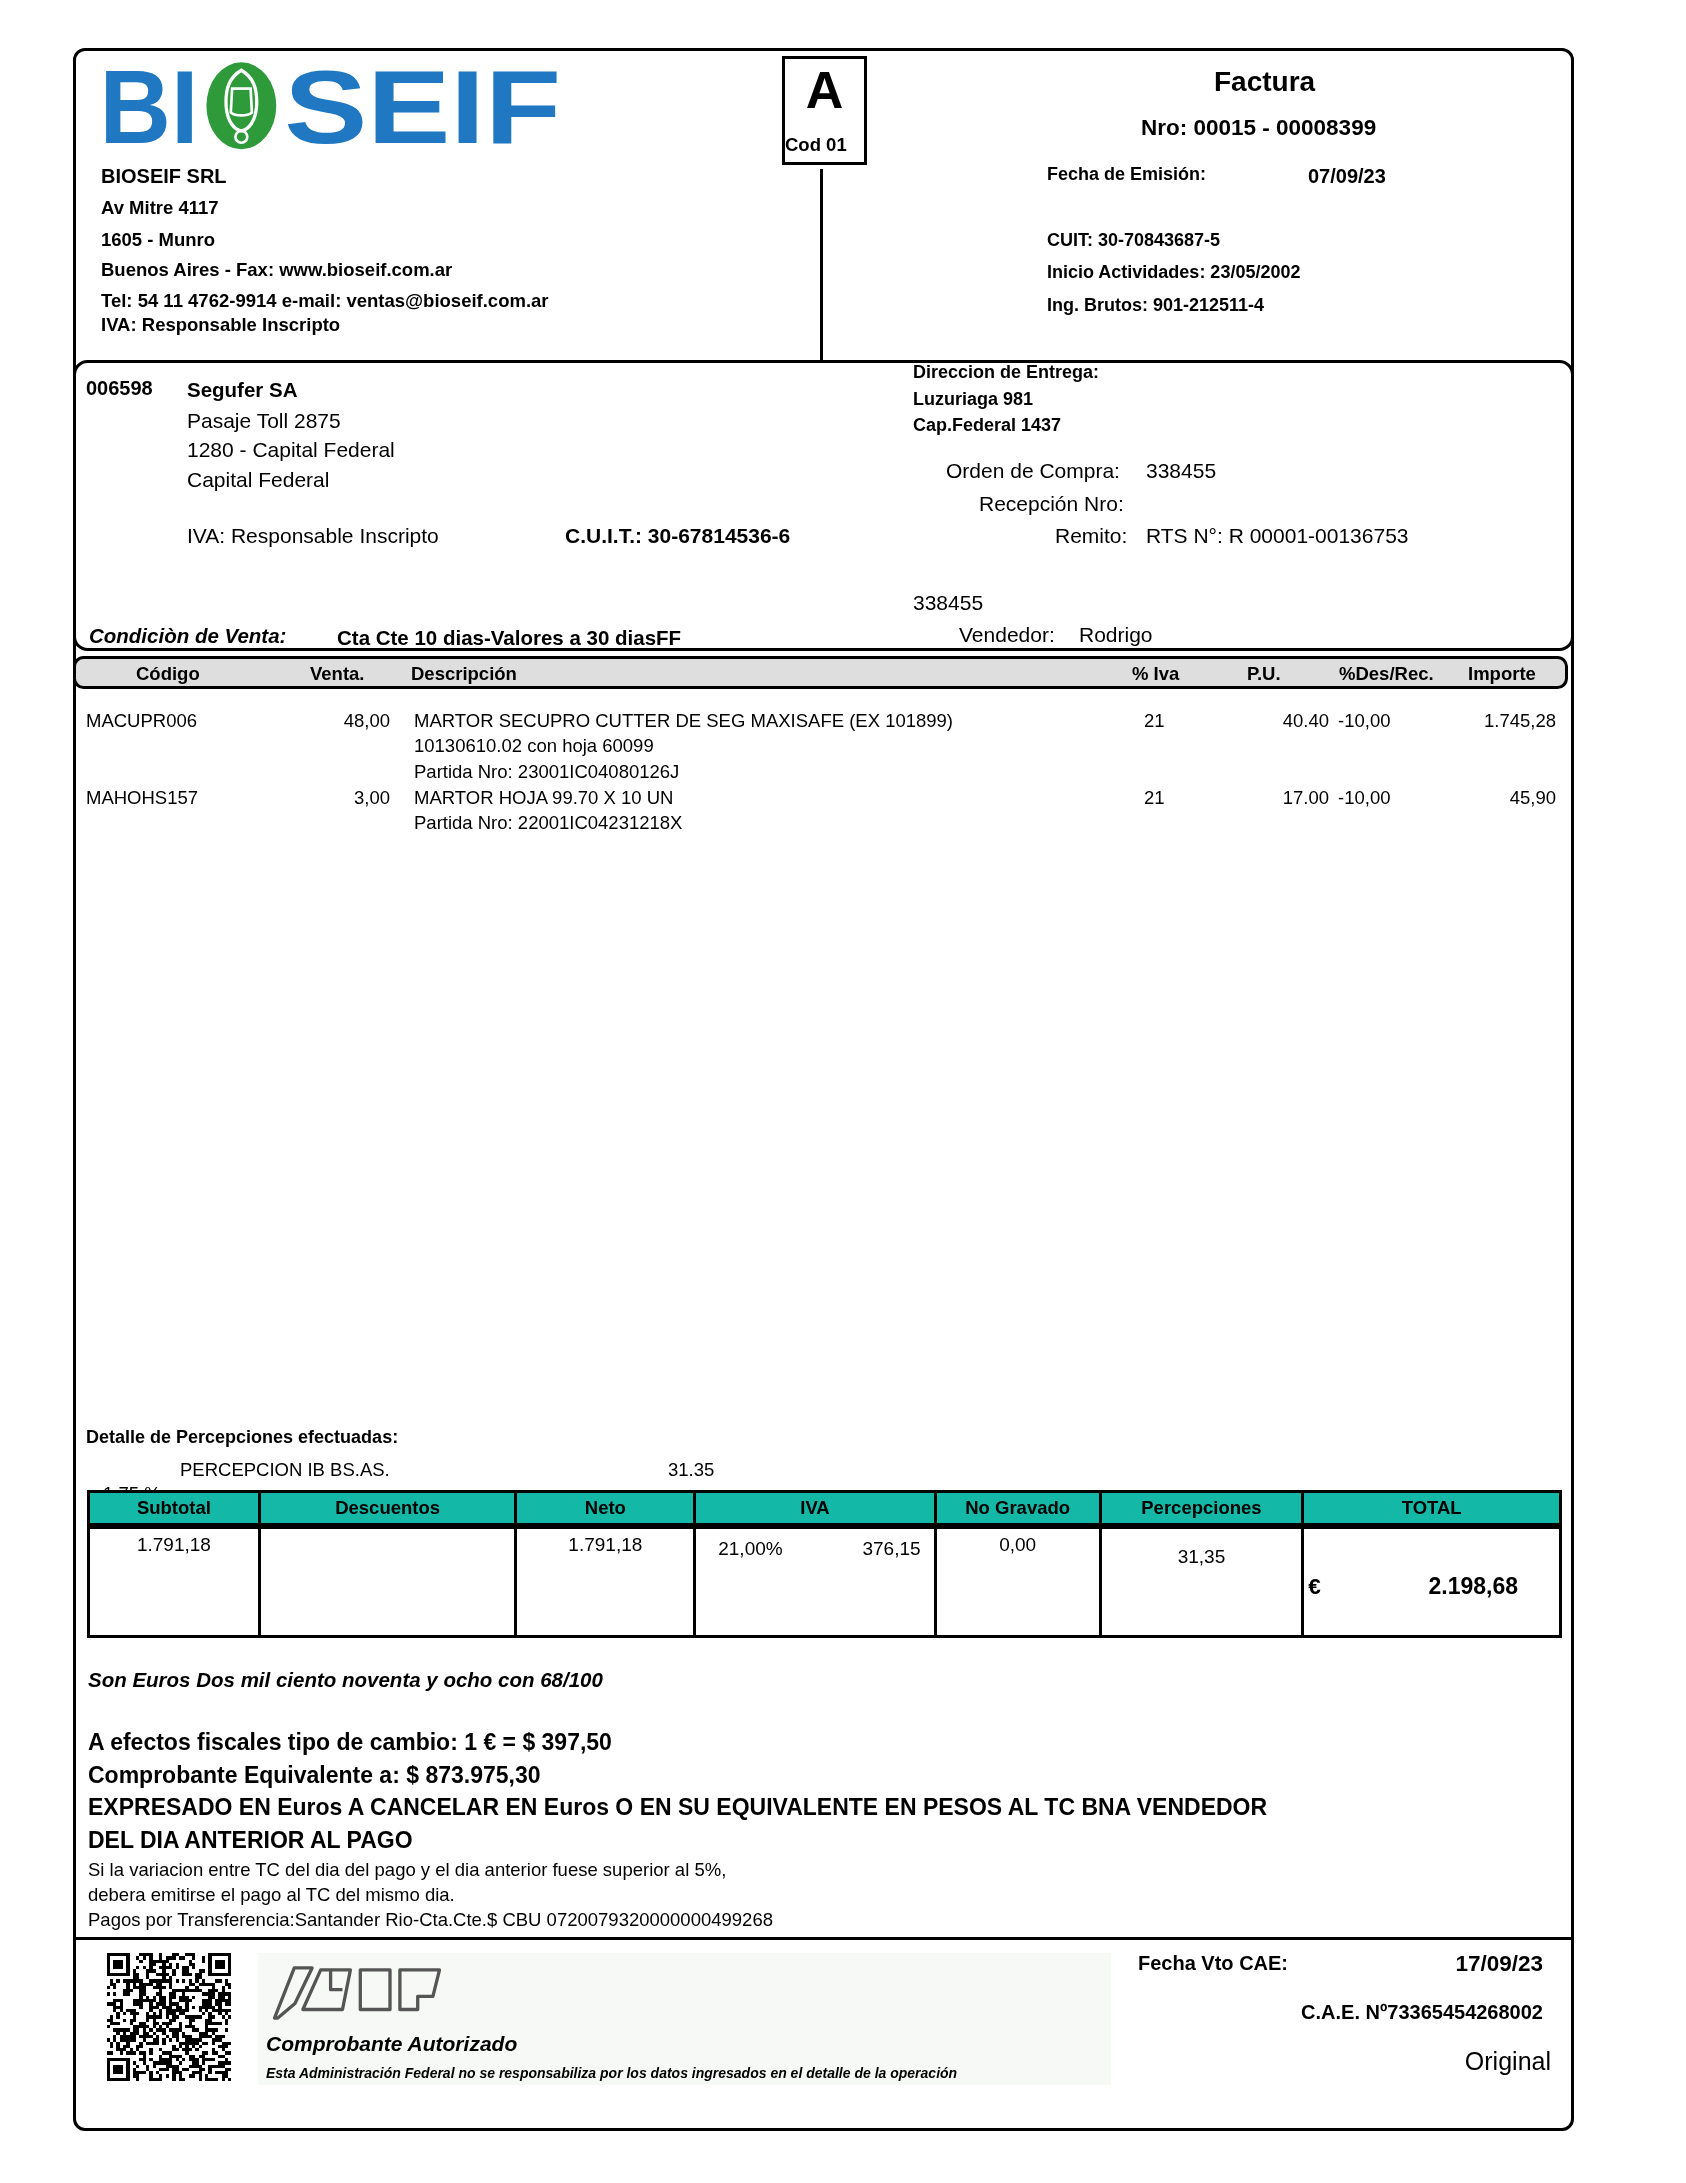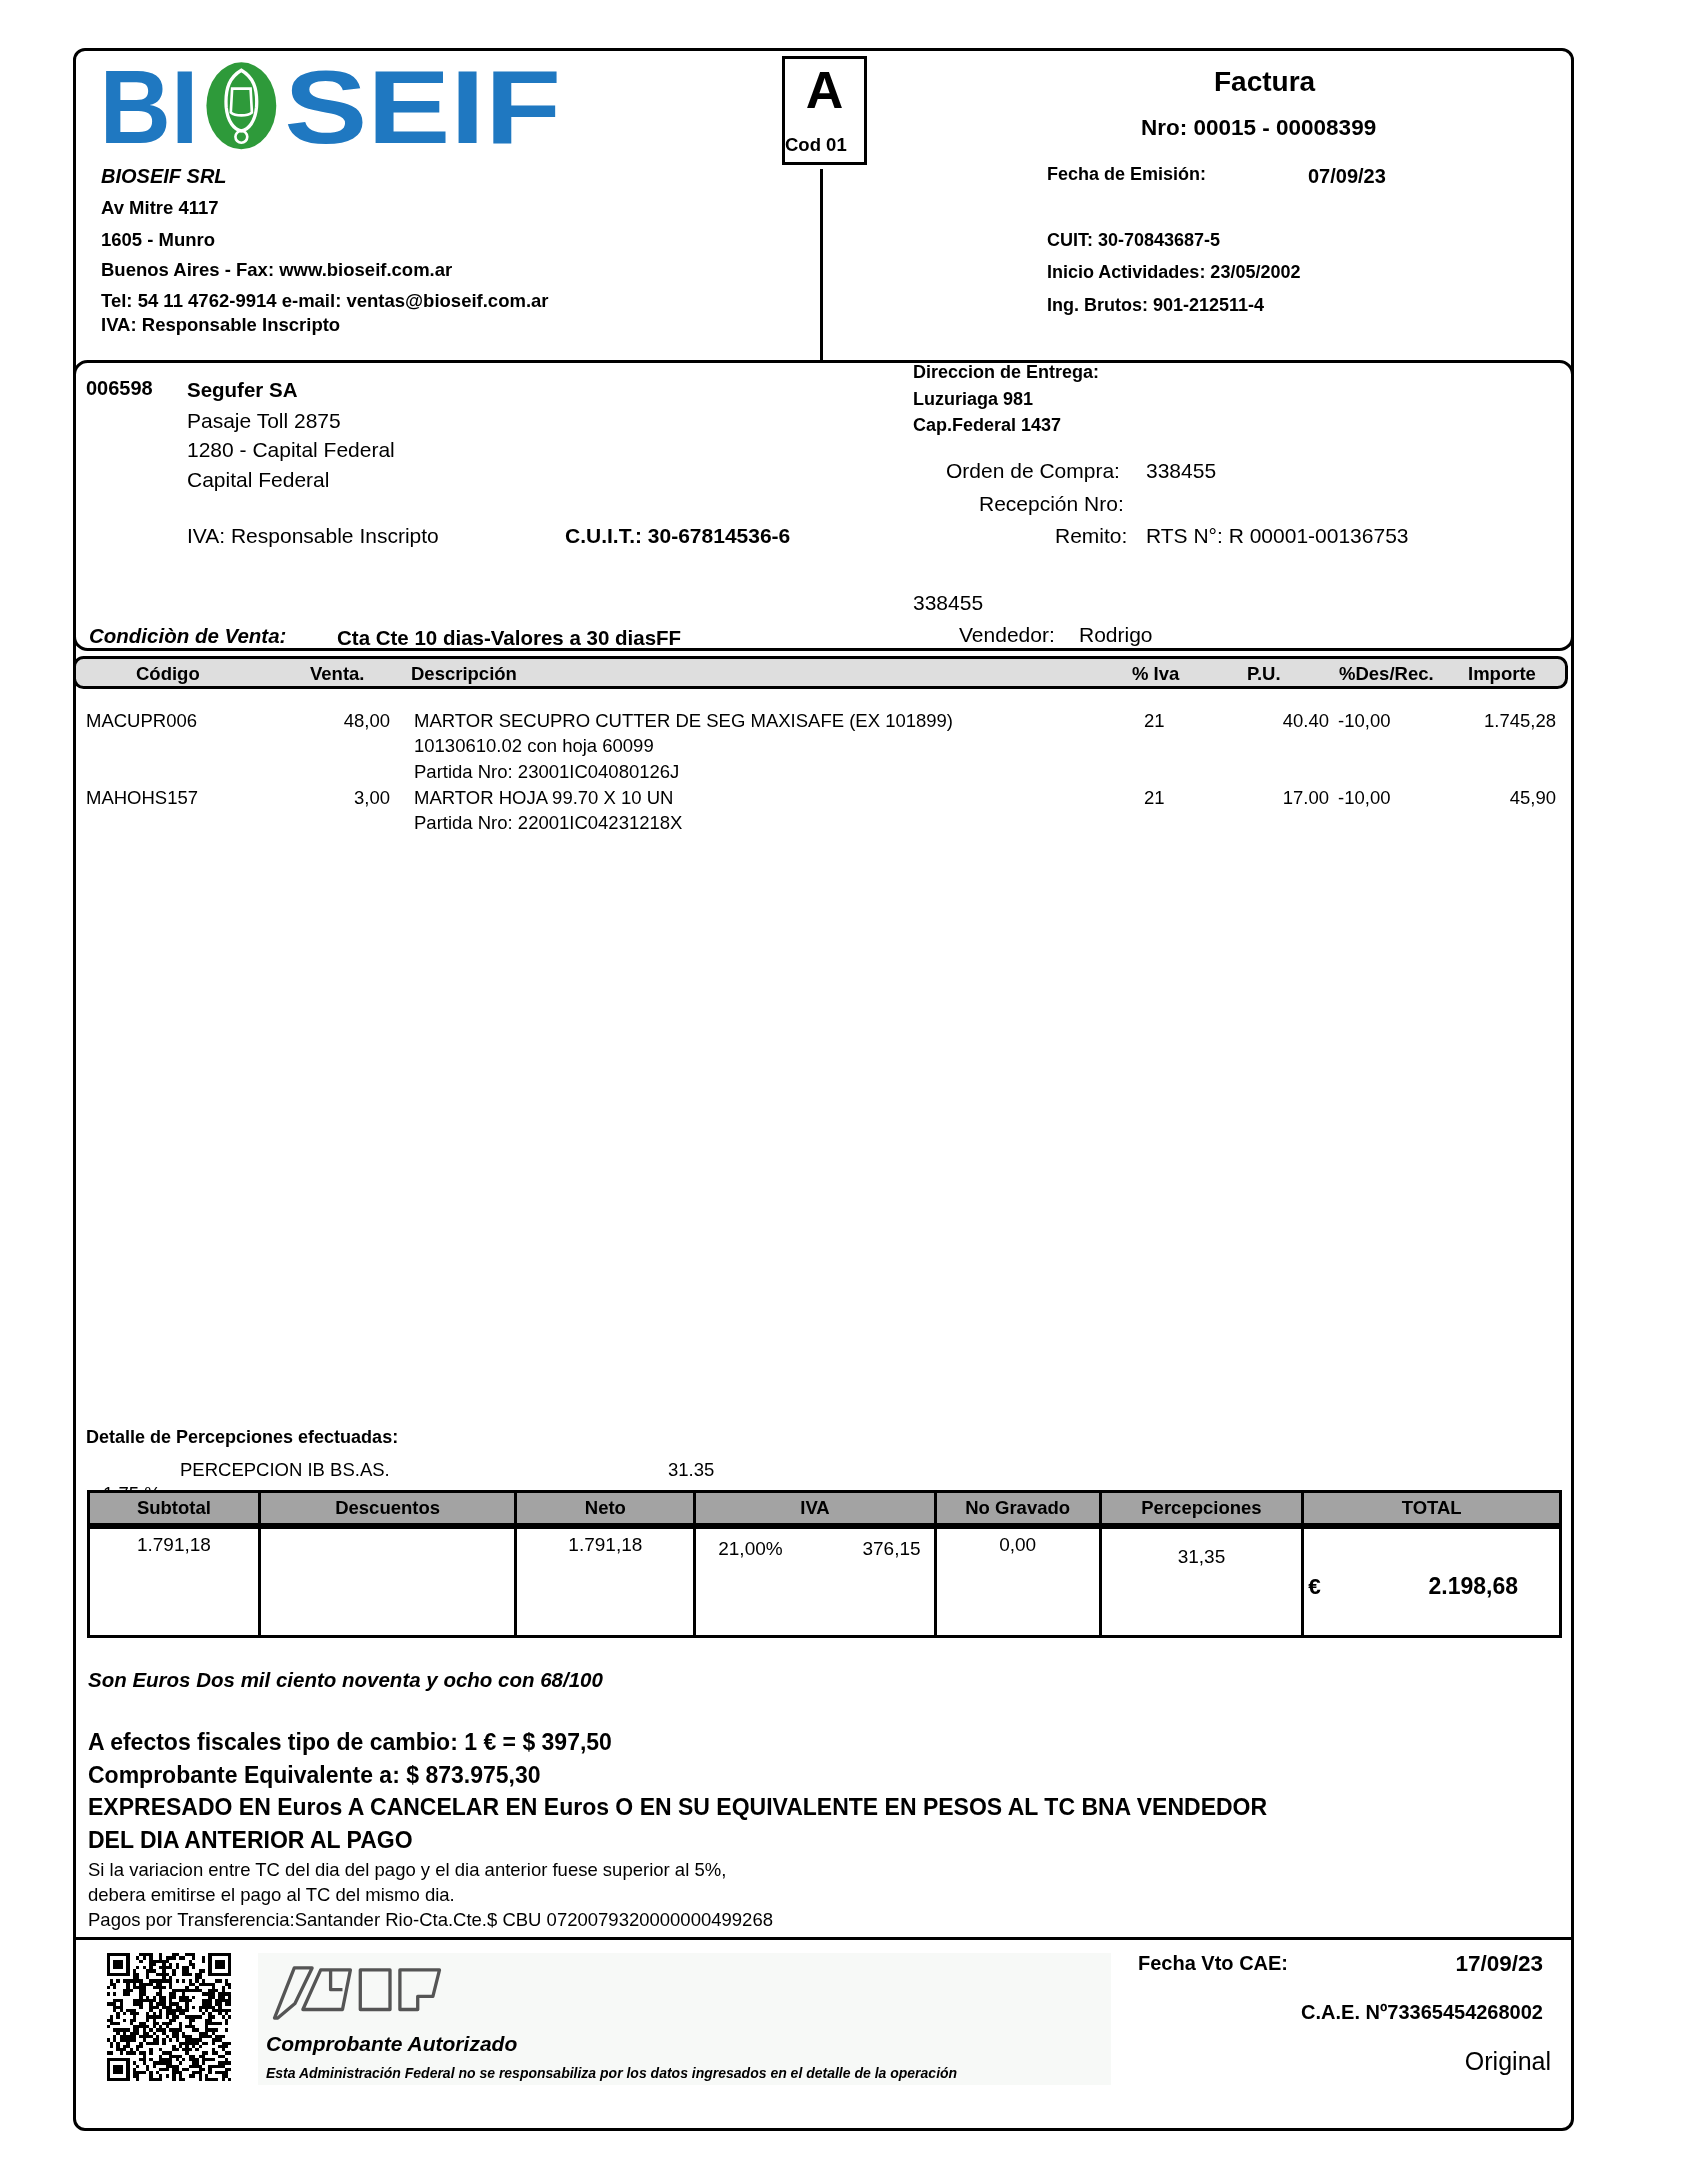--- a/index.html
+++ b/index.html
@@ -25,21 +25,21 @@
   #client-box { position: absolute; left: 73px; top: 360px; width: 1501px; height: 291px; border: 3.3px solid #000; border-radius: 14.6px; box-sizing: border-box; }
 
   
   #items-bar { position: absolute; left: 73px; top: 656px; width: 1495px; height: 33px; border: 3.3px solid #000; border-radius: 10.6px; background: #dedede; box-sizing: border-box; }
   .th { font-size: 18.5px; font-weight: bold; top: 663px; }
   .td { font-size: 18.5px; }
 
   
   #tot-table { position: absolute; left: 87px; top: 1490px; width: 1475px; height: 147px; border-collapse: collapse; }
   #tot-table th, #tot-table td { border: 3.3px solid #000; padding: 0; }
-  #tot-table th { background: #a3a3a3; height: 30px; font-size: 18.5px; font-weight: bold; text-align: center; }
+  #tot-table th { background: #14b8a6; height: 30px; font-size: 18.5px; font-weight: bold; text-align: center; }
   #tot-table td { vertical-align: top; font-size: 19px; text-align: center; height: 106px; position: relative; }
   #tot-table thead tr { border-bottom: 6.6px solid #000; }
 
   #footer-line { position: absolute; left: 73px; top: 1937px; width: 1501px; height: 3.3px; background: #000; }
 
   #afip-panel { position: absolute; left: 258px; top: 1953px; width: 853px; height: 132px; background: #f7f9f7; }
   #qr { position: absolute; left: 106px; top: 1953px; width: 126px; height: 128px; }
 </style>
 </head>
 <body>
@@ -58,21 +58,21 @@
     <text x="280" y="125" font-family="Liberation Sans, sans-serif" font-weight="bold" font-size="158" fill="#1f78c1" textLength="420" lengthAdjust="spacingAndGlyphs">SEIF</text>
   </svg>
 </div>
 
 <div id="type-box">
   <div id="type-letter">A</div>
   <div id="type-code">Cod  01</div>
 </div>
 <div id="header-vline"></div>
 
-<div class="abs co" style="top:165px;font-size:20px;font-style:italic;">BIOSEIF SRL</div>
+<div class="abs co" style="top:165px;font-size:20px;">BIOSEIF SRL</div>
 <div class="abs co" style="top:197px;">Av Mitre 4117</div>
 <div class="abs co" style="top:229px;">1605 - Munro</div>
 <div class="abs co" style="top:259px;">Buenos Aires - Fax: www.bioseif.com.ar</div>
 <div class="abs co" style="top:290px;">Tel: 54 11 4762-9914  e-mail: ventas@bioseif.com.ar</div>
 <div class="abs co" style="top:314px;">IVA: Responsable Inscripto</div>
 
 <div class="abs b" style="left:1214px;top:66px;font-size:28px;">Factura</div>
 <div class="abs b" style="left:1141px;top:115px;font-size:22.5px;">Nro: 00015 - 00008399</div>
 <div class="abs hdr-r" style="top:164px;">Fecha de Emisión:</div>
 <div class="abs b" style="left:1308px;top:165px;font-size:20px;">07/09/23</div>

